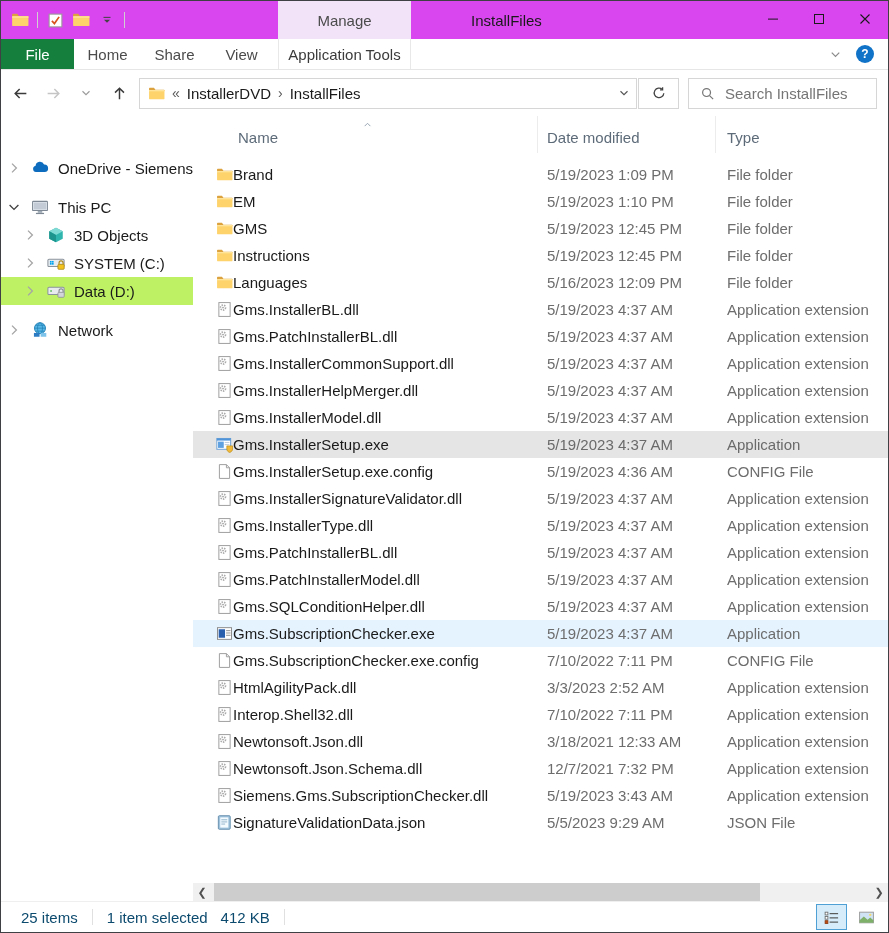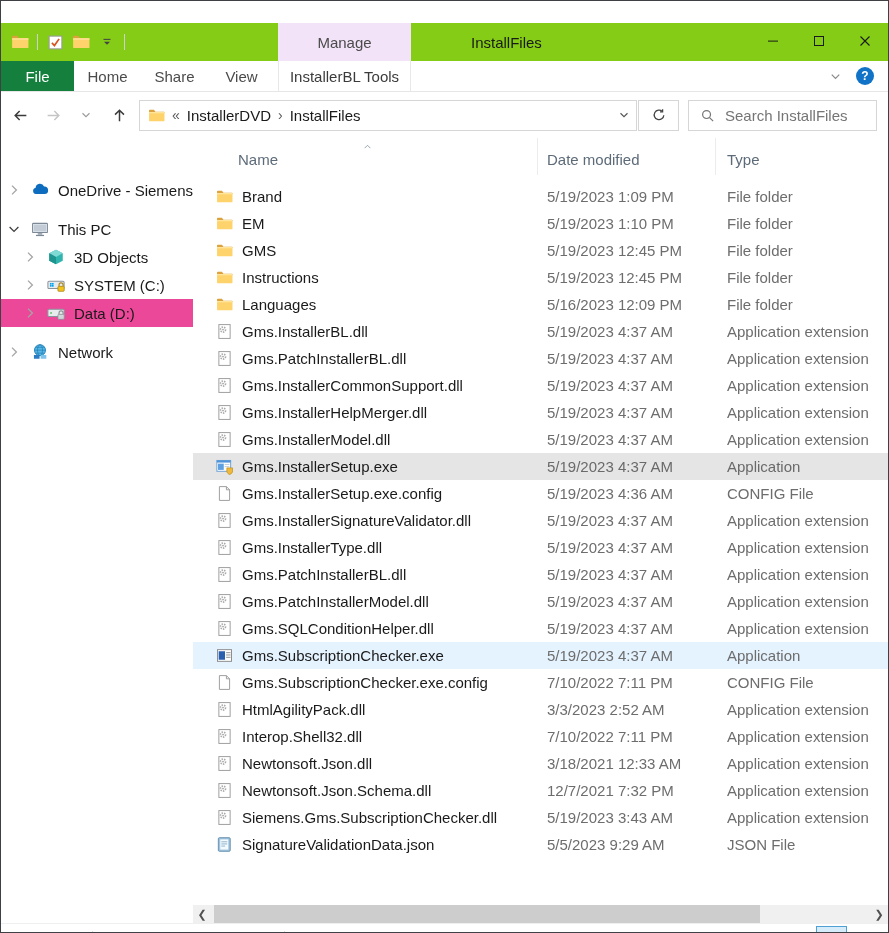--- a/index.html
+++ b/index.html
@@ -4,21 +4,21 @@
 <style>
   html,body{margin:0;padding:0;background:#fff;}
   *{box-sizing:border-box;}
   .window{
     width:889px;height:933px;border:1px solid #3f4043;background:#fff;
     font-family:"Liberation Sans","DejaVu Sans",sans-serif;font-size:15px;color:#1a1a1a;
     position:relative;overflow:hidden;
   }
   svg{display:block;}
   
-  .titlebar{height:38px;position:relative;background:#84cc16;margin-top:22px;}
+  .titlebar{height:38px;position:relative;background:#d946ef;}
   .qat{position:absolute;left:10px;top:0;height:38px;display:flex;align-items:center;gap:8px;}
   .qat .sep{width:1px;height:16px;background:#d0d0d0;}
   .qat-btn{width:18px;height:18px;display:flex;align-items:center;justify-content:center;}
   .manage-tab{position:absolute;left:277px;top:0;width:133px;height:38px;background:#f2e3f9;
     display:flex;align-items:center;justify-content:center;color:#4b4b4b;}
   .win-title{position:absolute;left:470px;top:0;height:38px;display:flex;align-items:center;color:#1a1a1a;}
   .win-controls{position:absolute;right:0;top:0;display:flex;}
   .win-btn{width:46px;height:36px;display:flex;align-items:center;justify-content:center;}
   
   .tabrow{height:31px;border-bottom:1px solid #e6e6e6;position:relative;display:flex;background:#fff;}
@@ -38,38 +38,38 @@
   .addr-sep{color:#5a5a5a;font-size:14px;}
   .addr-chevron{margin-left:auto;width:24px;height:29px;display:flex;align-items:center;justify-content:center;}
   .refresh-btn{width:41px;height:31px;border:1px solid #d6d6d6;margin-left:1px;display:flex;align-items:center;justify-content:center;background:#fff;}
   .search-box{width:189px;height:31px;border:1px solid #d6d6d6;margin-left:9px;display:flex;align-items:center;
     padding-left:11px;gap:10px;color:#757575;background:#fff;}
   
   .main{display:flex;height:785px;background:#fff;}
   .sidebar{width:192px;flex-shrink:0;padding-top:27px;}
   .tree-item{height:28px;display:flex;align-items:center;}
   .tree-item.gap{margin-top:11px;}
-  .tree-item.selected{background:#ec4899;}
+  .tree-item.selected{background:#bef264;}
   .tree-item .chev{width:16px;height:16px;margin-left:5px;flex-shrink:0;}
   .tree-item .ticon{width:18px;height:18px;margin-left:9px;flex-shrink:0;}
   .tree-item .tlabel{margin-left:9px;white-space:nowrap;}
   .tree-item.lvl1 .chev{margin-left:21px;}
   
   .filepane{flex:1;display:flex;flex-direction:column;position:relative;}
   .colheaders{height:37px;display:flex;flex-shrink:0;color:#5d6b79;position:relative;}
   .hcell{display:flex;align-items:flex-end;padding-bottom:7px;}
   .h-name{width:345px;padding-left:45px;border-right:1px solid #ececec;position:relative;}
   .h-date{width:178px;padding-left:9px;border-right:1px solid #ececec;}
   .h-type{flex:1;padding-left:11px;}
   .sort-caret{position:absolute;left:168px;top:2px;}
   .rowsarea{flex:1;padding-top:8px;overflow:hidden;}
   .row{height:27px;display:flex;align-items:center;}
   .row.selected{background:#e5e5e5;}
   .row.hover{background:#e5f3ff;}
-  .c-name{width:345px;display:flex;align-items:flex-end;padding-left:23px;gap:9px;white-space:nowrap;overflow:hidden;}
+  .c-name{width:345px;display:flex;align-items:flex-end;padding-left:23px;gap:0;white-space:nowrap;overflow:hidden;}
   .ficon{width:17px;height:17px;flex-shrink:0;}
   .c-date{width:178px;padding-left:9px;color:#6d6d6d;white-space:nowrap;}
   .c-type{flex:1;padding-left:11px;color:#6d6d6d;white-space:nowrap;}
   .row.selected .c-date,.row.selected .c-type{color:#6a6a6a;}
   
   .hscroll{height:18px;background:#f0f0f0;display:flex;align-items:center;flex-shrink:0;}
   .hs-arrow{width:18px;height:18px;display:flex;align-items:center;justify-content:center;color:#505050;font-size:11px;}
   .hs-thumb{width:546px;height:18px;background:#cdcdcd;margin-left:3px;}
   .hs-right{margin-left:auto;}
   
@@ -271,21 +271,21 @@
           </svg>
         </div>
     </div>
   </div>
 
   <div class="tabrow">
     <div class="tab-file">File</div>
     <div class="tab">Home</div>
     <div class="tab">Share</div>
     <div class="tab">View</div>
-    <div class="tab-apptools">InstallerBL Tools</div>
+    <div class="tab-apptools">Application Tools</div>
     <div class="ribbon-right">
       <span style="color:#8a8a8a">
           <svg width="15" height="15" viewBox="0 0 16 16">
             <use href="#sym-chev-small-down"></use>
           </svg>
         </span>
       <span class="help-circle">?</span>
     </div>
   </div>
 

